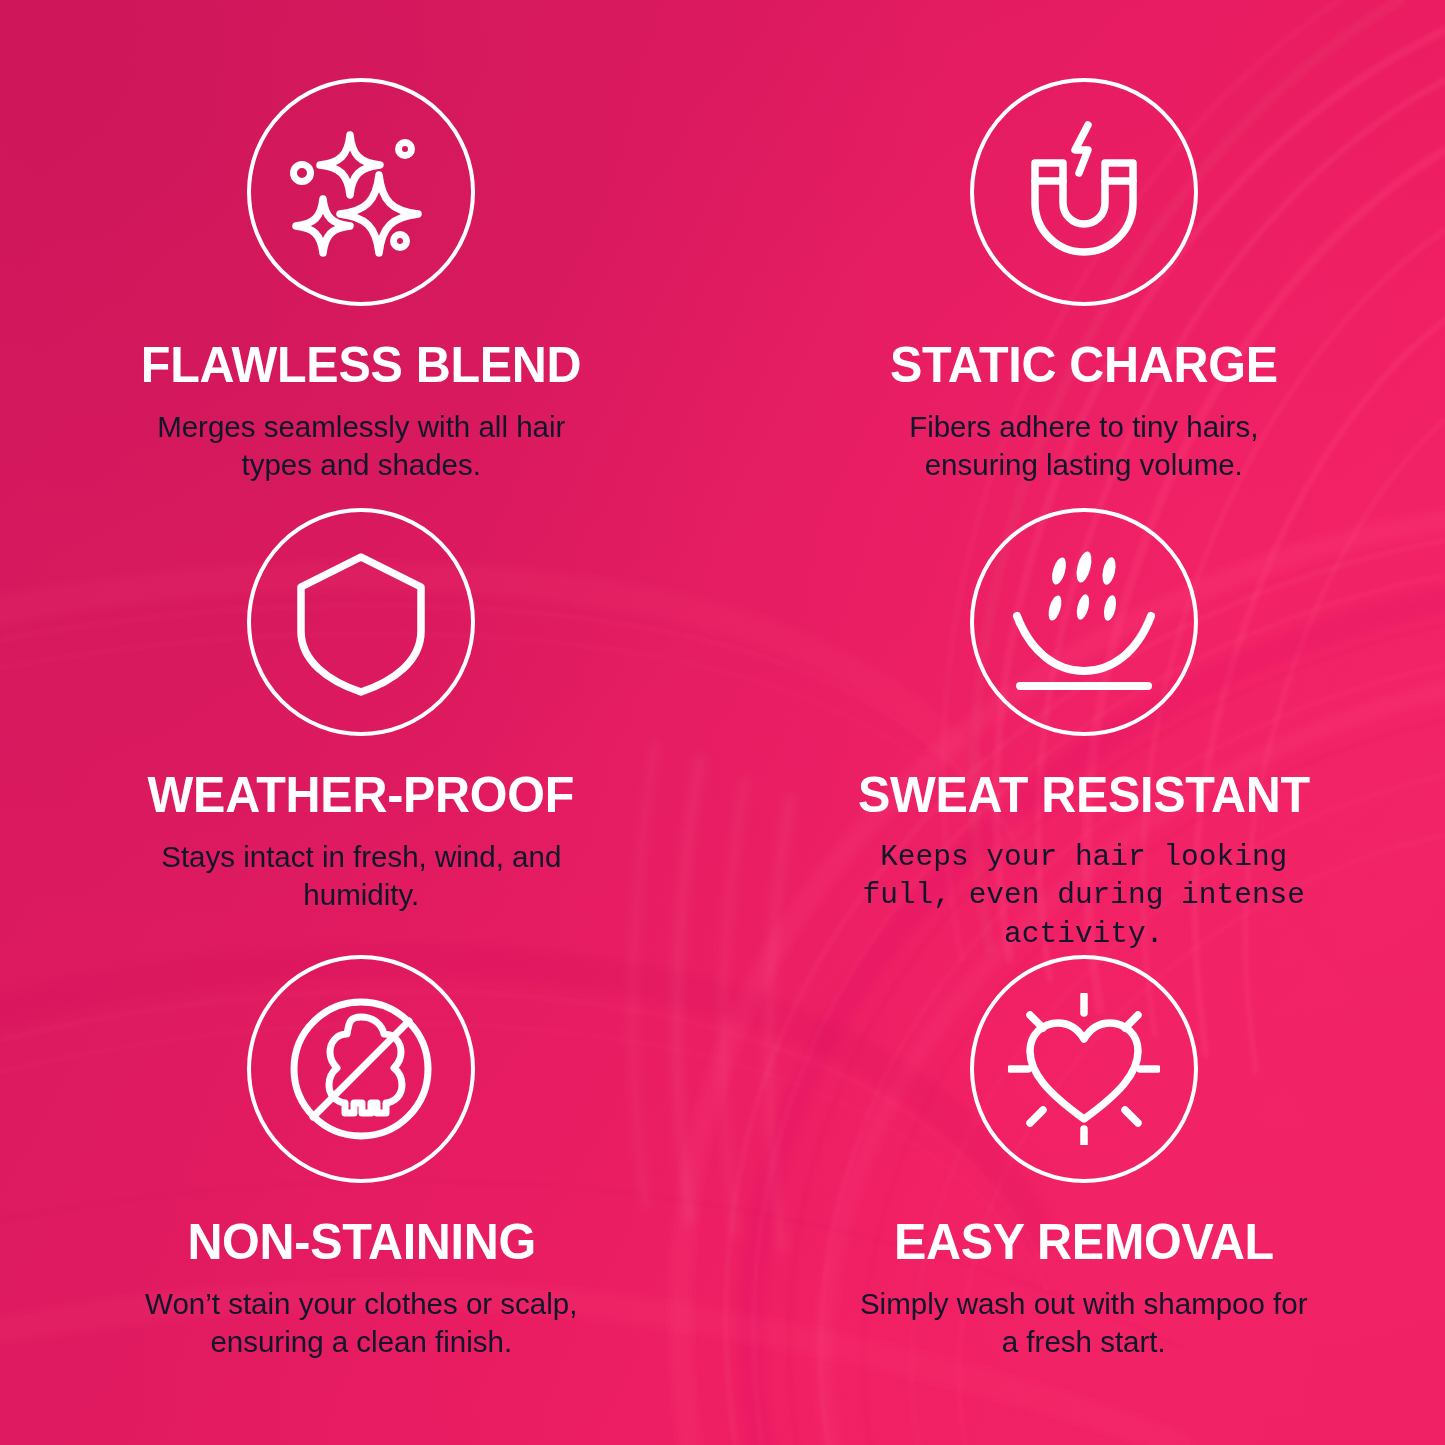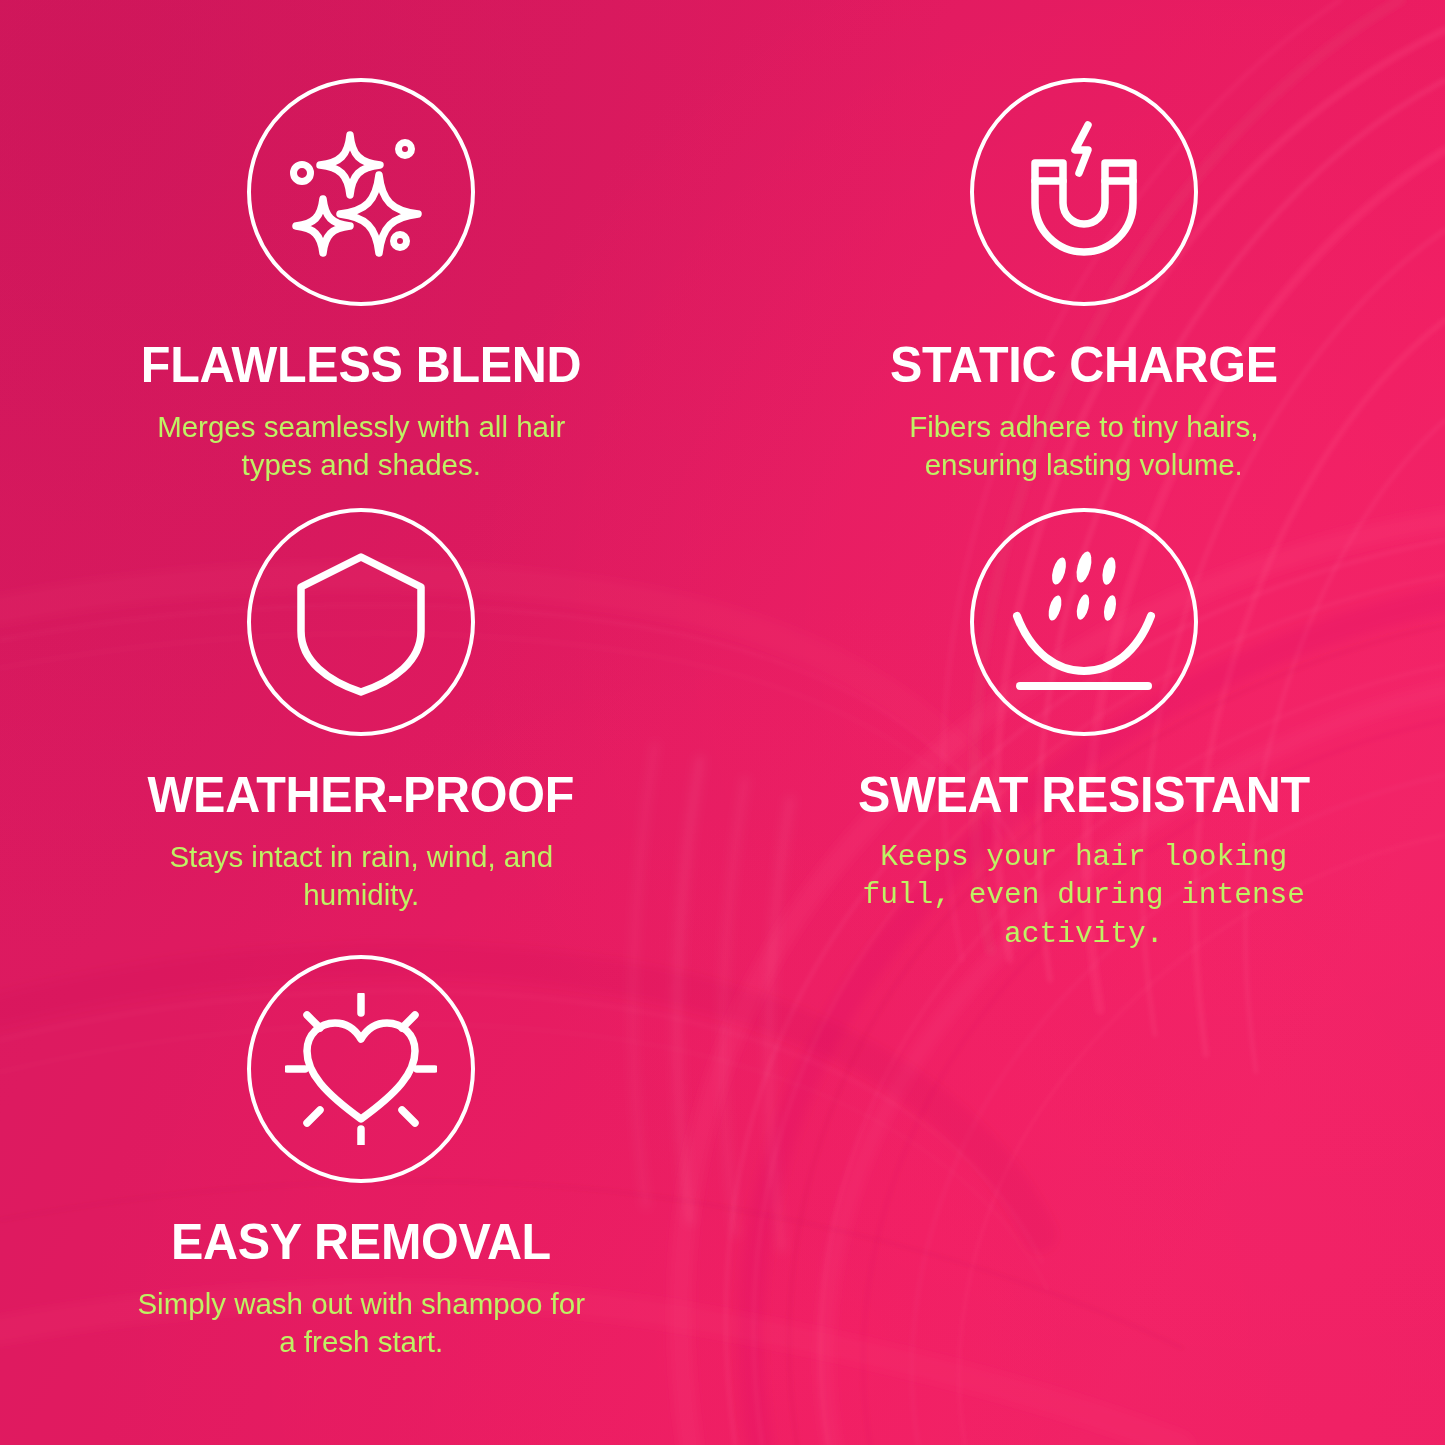--- a/index.html
+++ b/index.html
@@ -68,21 +68,21 @@
     text-align: center;
     white-space: nowrap;
     font-stretch: condensed;
     transform: scaleX(0.97);
   }
   .r1 .f-title { margin-top: 34px; }
   .r2 .f-title { margin-top: 34px; }
   .r3 .f-title { margin-top: 34px; }
 
   .f-desc {
-    color: #bef264;
+    color: #0f172a;
     font-weight: 400;
     font-size: 29.5px;
     line-height: 1.30;
     text-align: center;
     margin-top: 18px;
     max-width: 560px;
   }
 
   
   .w-430 { max-width: 432px; }
@@ -217,21 +217,21 @@
     <div class="f-desc w-400">Fibers adhere to tiny hairs, ensuring lasting volume.</div>
   </div>
 
   <div class="feature r2">
     <div class="icon-circle">
       <svg width="150" height="150" viewBox="0 0 150 150">
         <path d="M75 10 L135 40 L135 84 C135 114 108 134 75 145 C42 134 15 114 15 84 L15 40 Z" fill="none" stroke="#FFFFFF" stroke-width="7.5" stroke-linejoin="round"></path>
       </svg>
     </div>
     <div class="f-title">WEATHER-PROOF</div>
-    <div class="f-desc w-420">Stays intact in rain, wind, and humidity.</div>
+    <div class="f-desc w-420">Stays intact in fresh, wind, and humidity.</div>
   </div>
 
   <div class="feature r2">
     <div class="icon-circle">
       <svg width="150" height="150" viewBox="0 0 150 150">
         <g fill="#FFFFFF">
 
           <ellipse cx="50" cy="24" rx="6" ry="14" transform="rotate(16 50 24)"></ellipse>
           <ellipse cx="75" cy="20" rx="6.5" ry="16" transform="rotate(14 75 20)"></ellipse>
           <ellipse cx="100" cy="24" rx="6" ry="14" transform="rotate(12 100 24)"></ellipse>
@@ -244,20 +244,49 @@
           <path d="M8 69 C22 106 48 124 75 124 C102 124 128 106 142 69"></path>
           <path d="M11 139 L139 139"></path>
           <path d="M11 158 L139 158"></path>
         </g>
       </svg>
     </div>
     <div class="f-title">SWEAT RESISTANT</div>
     <div class="f-desc w-470">Keeps your hair looking full, even during intense activity.</div>
   </div>
 
+  <div class="feature r3">
+    <div class="icon-circle">
+      <svg width="160" height="160" viewBox="0 0 160 160">
+        <g fill="none" stroke="#FFFFFF" stroke-width="7" stroke-linecap="round" stroke-linejoin="round">
+
+          <circle cx="80" cy="80" r="67"></circle>
+
+          <path d="M32 128 L128 32"></path>
+
+          <path d="M80 28
+                   C93 28 101 36 103 45
+                   C113 45 120 53 120 63
+                   C120 70 117 75 113 79
+                   C118 83 121 89 121 96
+                   C121 106 114 113 105 114
+                   L105 124 L96 124 L96 114
+                   L90 114 L90 124 L81 124 L81 114
+                   L73 114 L73 124 L64 124 L64 114
+                   C55 113 48 106 48 96
+                   C48 89 51 83 56 79
+                   C52 75 49 70 49 63
+                   C49 53 56 45 66 45
+                   C68 36 67 28 80 28 Z"></path>
+        </g>
+      </svg>
+    </div>
+    <div class="f-title">NON-STAINING</div>
+    <div class="f-desc w-480">Won’t stain your clothes or scalp, ensuring a clean finish.</div>
+  </div>
 
   <div class="feature r3">
     <div class="icon-circle">
       <svg width="152" height="152" viewBox="0 0 152 152">
 
         <path d="M76 126
                  C40 100 22 80 22 58
                  C22 41 35 30 50 30
                  C61 30 70 36 76 46
                  C82 36 91 30 102 30

